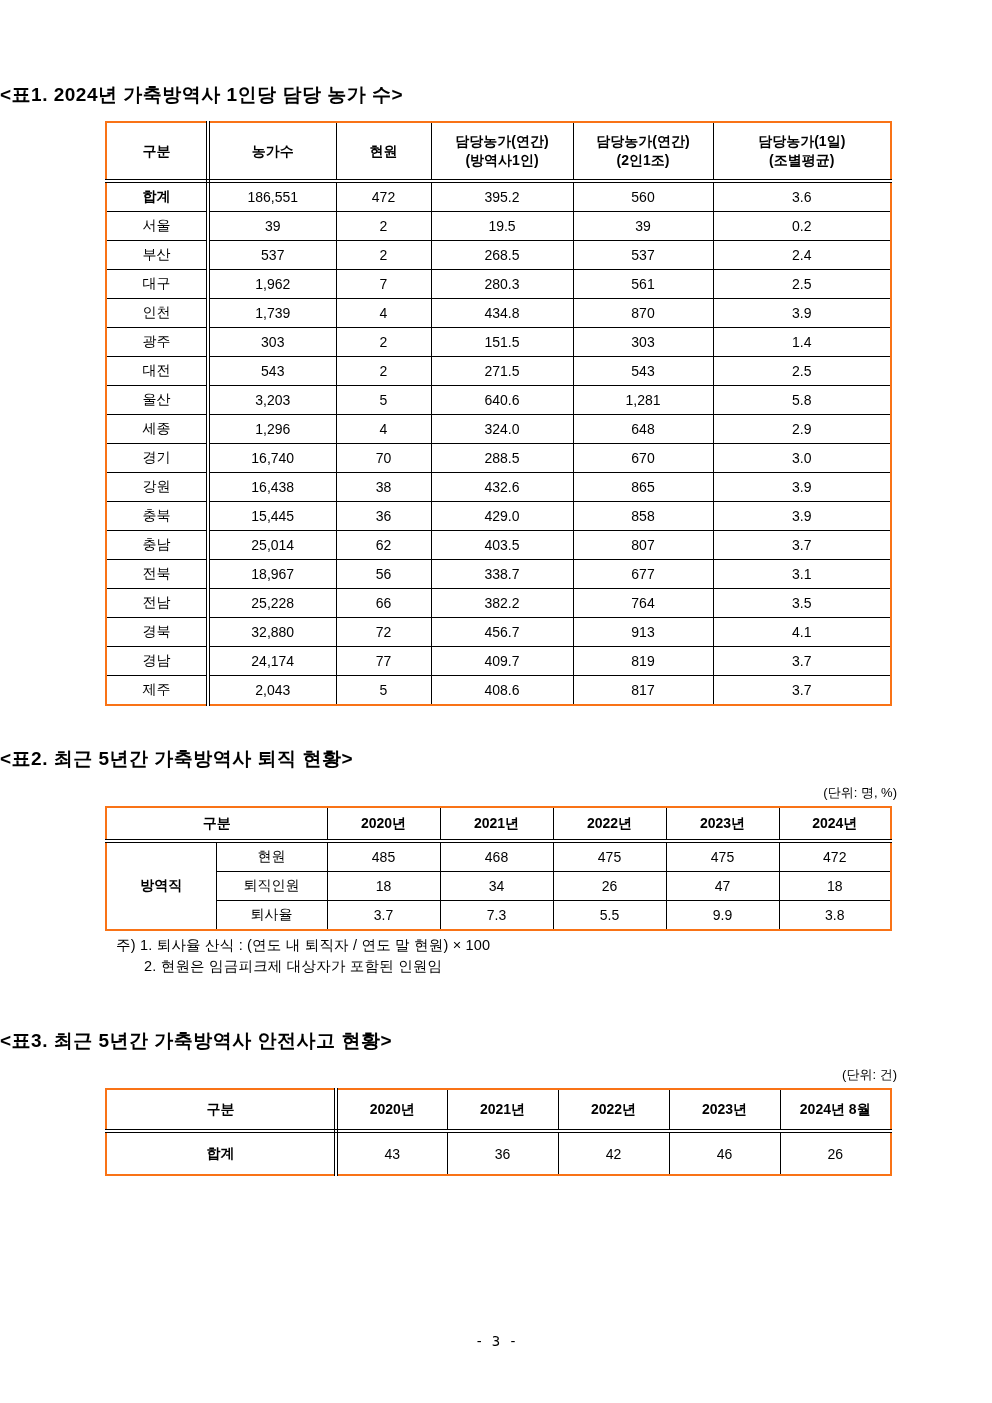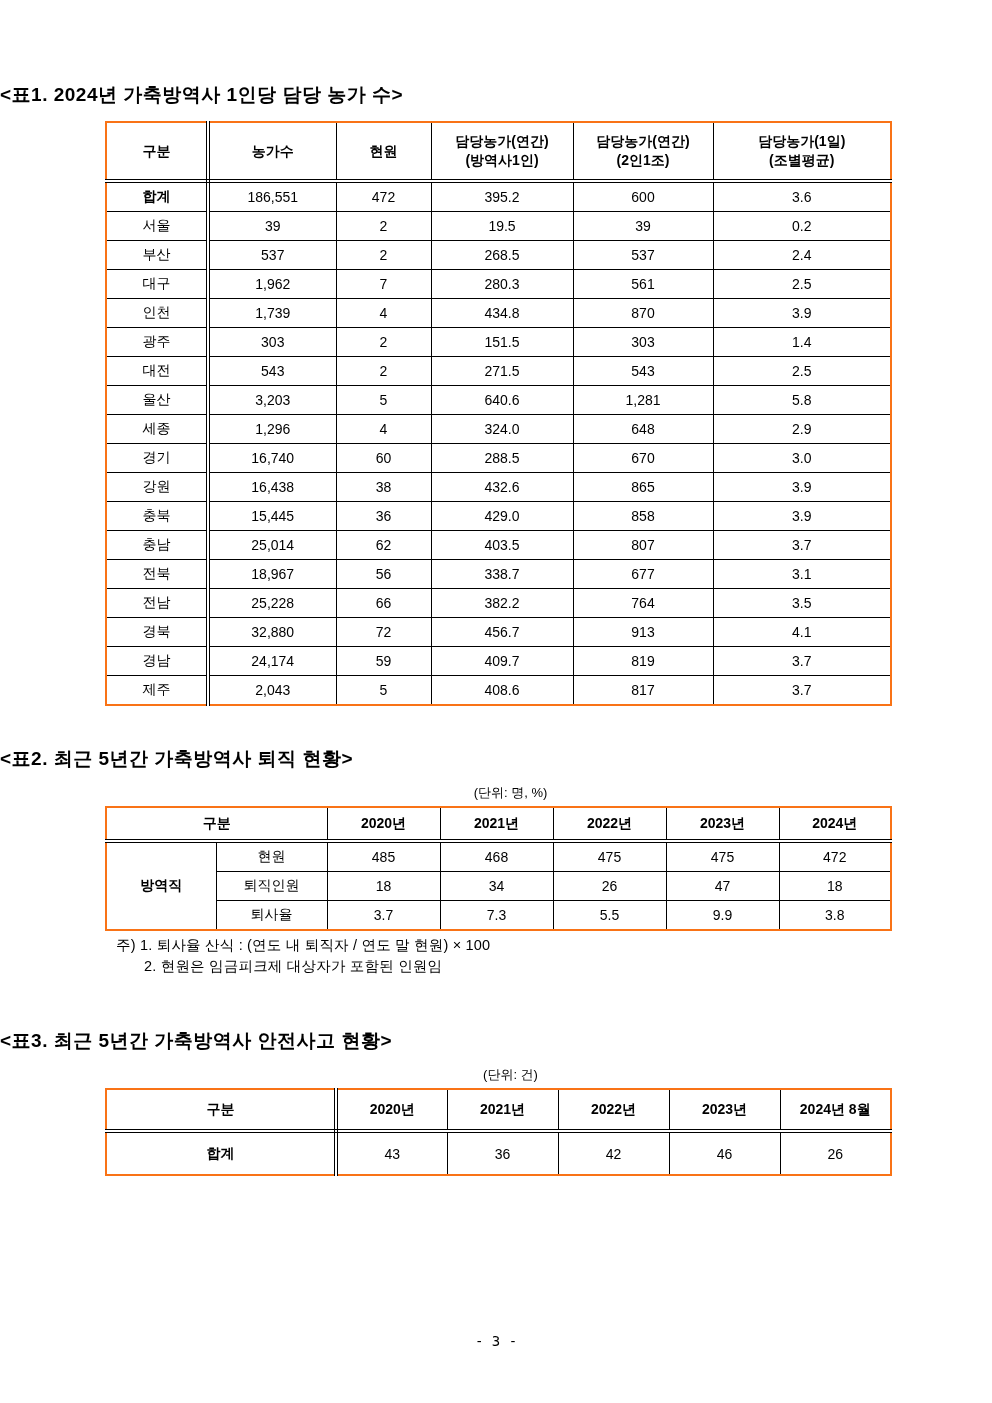--- a/index.html
+++ b/index.html
@@ -6,21 +6,21 @@
   .page {
     position:relative; width:992px; height:1403px; margin:0 auto;
     background:#ffffff; overflow:hidden; color:#000;
     font-family:"Liberation Sans","DejaVu Sans",sans-serif;
   }
   .tbl-title {
     position:absolute; left:0; width:992px; text-align:left;
     font-size:19px; font-weight:bold; letter-spacing:0.5px;
   }
   .unit-note {
-    position:absolute; left:118px; width:785px; text-align:center;
+    position:absolute; left:112px; width:785px; text-align:right;
     font-size:13px;
   }
   table.tbl {
     position:absolute; left:105px; width:785px;
     border-collapse:collapse; table-layout:fixed;
     border:2px solid #f97316; font-size:14px;
   }
   .tbl th, .tbl td {
     border:1px solid #000; text-align:center; vertical-align:middle;
     padding:0; overflow:hidden;
@@ -71,21 +71,21 @@
           <th>담당농가(1일)
 (조별평균)</th>
         </tr>
       </thead>
     <tbody id="t1-body">
         <tr>
           <td class="bold">합계</td>
           <td>186,551</td>
           <td>472</td>
           <td>395.2</td>
-          <td>600</td>
+          <td>560</td>
           <td>3.6</td>
         </tr>
         <tr>
           <td>서울</td>
           <td>39</td>
           <td>2</td>
           <td>19.5</td>
           <td>39</td>
           <td>0.2</td>
         </tr>
@@ -141,21 +141,21 @@
           <td>세종</td>
           <td>1,296</td>
           <td>4</td>
           <td>324.0</td>
           <td>648</td>
           <td>2.9</td>
         </tr>
         <tr>
           <td>경기</td>
           <td>16,740</td>
-          <td>60</td>
+          <td>70</td>
           <td>288.5</td>
           <td>670</td>
           <td>3.0</td>
         </tr>
         <tr>
           <td>강원</td>
           <td>16,438</td>
           <td>38</td>
           <td>432.6</td>
           <td>865</td>
@@ -197,21 +197,21 @@
           <td>경북</td>
           <td>32,880</td>
           <td>72</td>
           <td>456.7</td>
           <td>913</td>
           <td>4.1</td>
         </tr>
         <tr>
           <td>경남</td>
           <td>24,174</td>
-          <td>59</td>
+          <td>77</td>
           <td>409.7</td>
           <td>819</td>
           <td>3.7</td>
         </tr>
         <tr>
           <td>제주</td>
           <td>2,043</td>
           <td>5</td>
           <td>408.6</td>
           <td>817</td>

